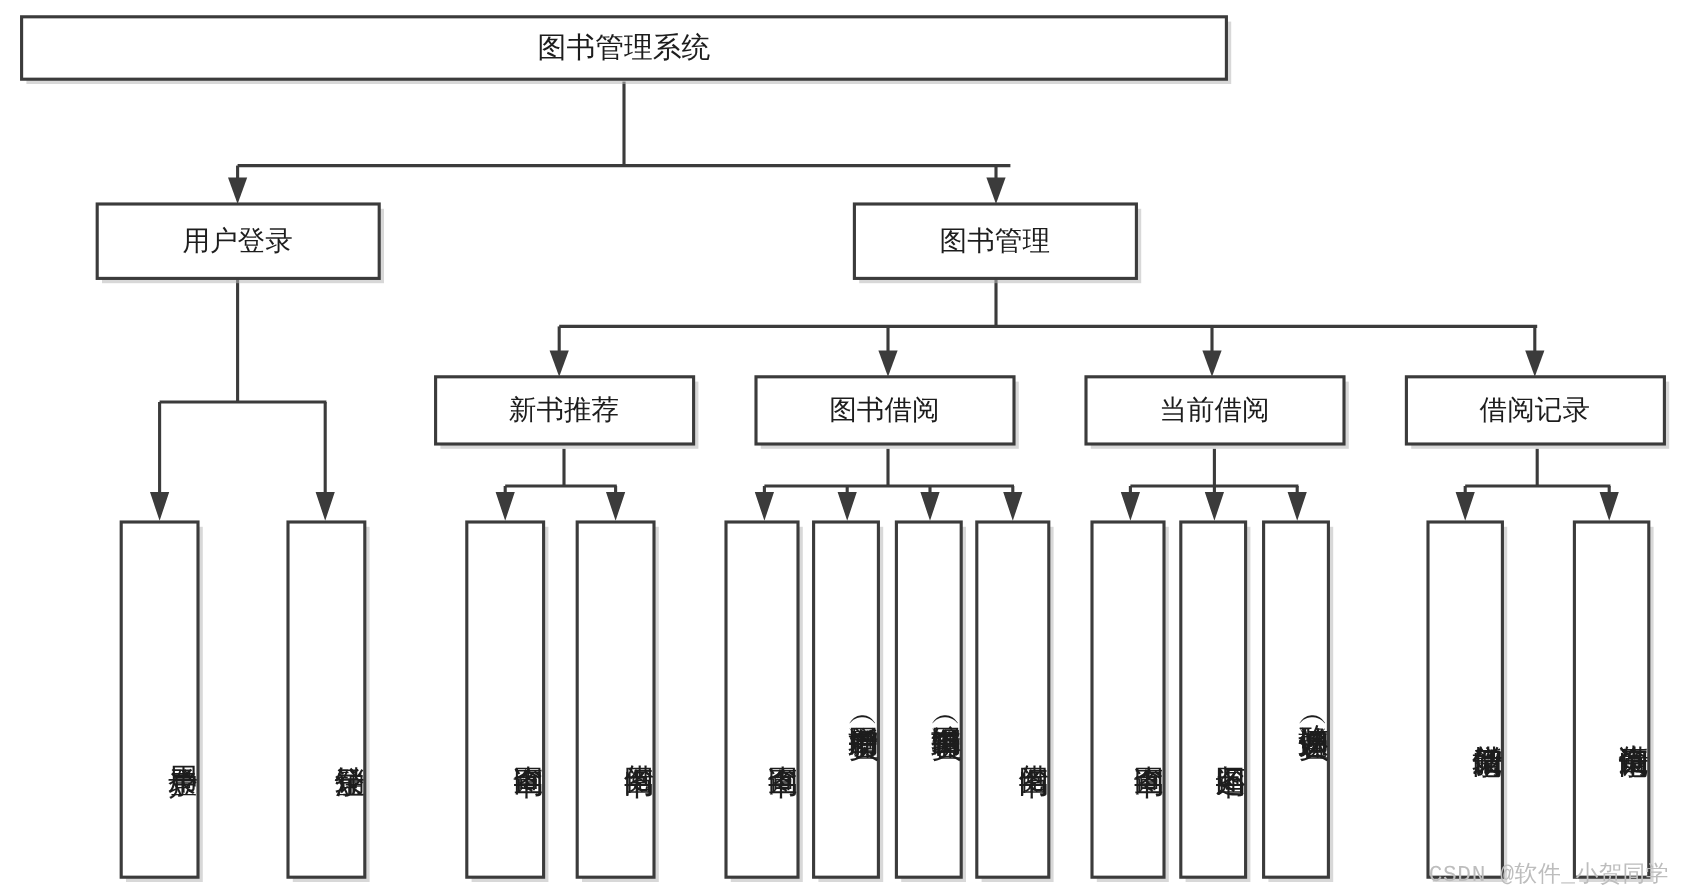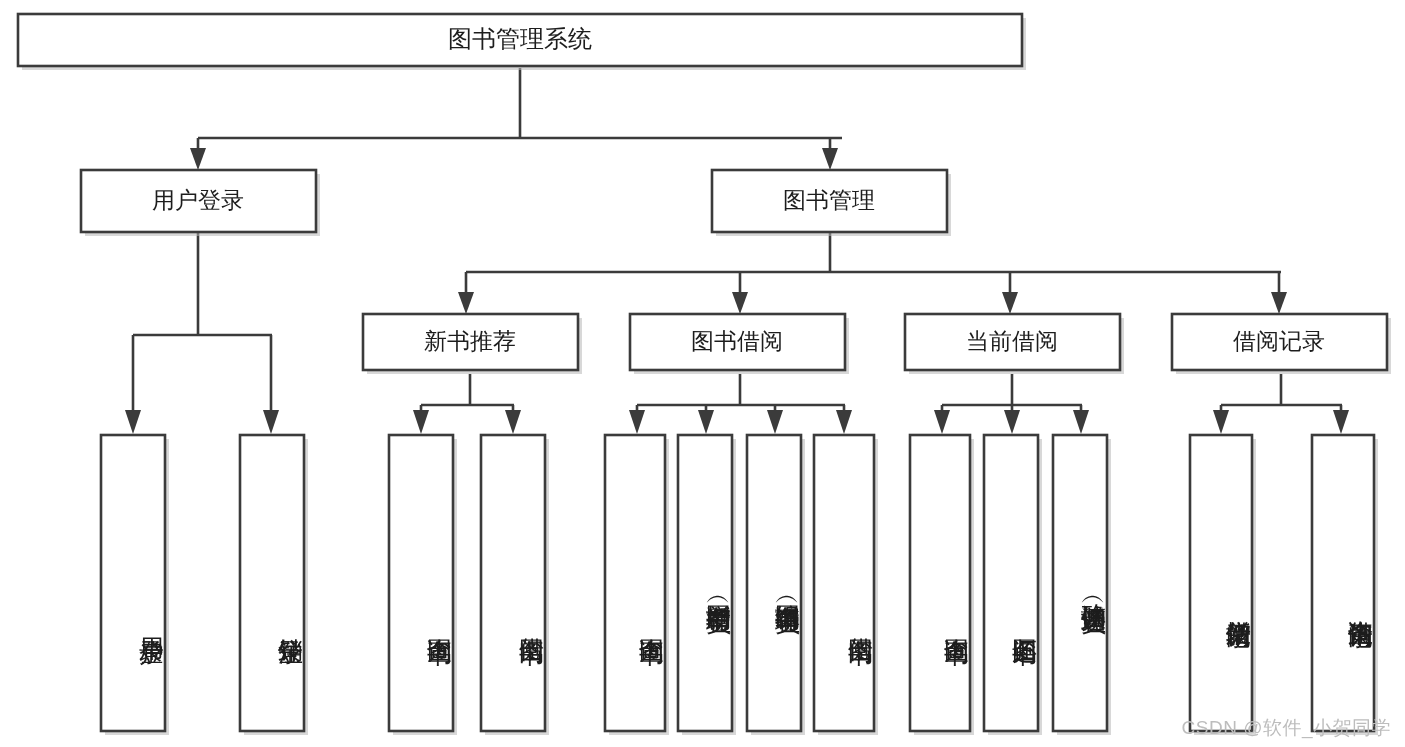--- a/index.html
+++ b/index.html
@@ -71,21 +71,21 @@
     letter-spacing: 1px;
     display: flex;
     align-items: flex-start;
     justify-content: center;
     pointer-events: none;
   }
   .watermark {
     position: absolute;
     right: 14px;
     bottom: 6px;
-    font-family: Liberation Sans, sans-serif;
+    font-family: Liberation Mono, monospace;
     font-size: 19px;
     color: #bdbdbd;
     letter-spacing: 0.5px;
     user-select: none;
   }
 </style>
 </head>
 <body>
 
 <div id="diagram-root">

